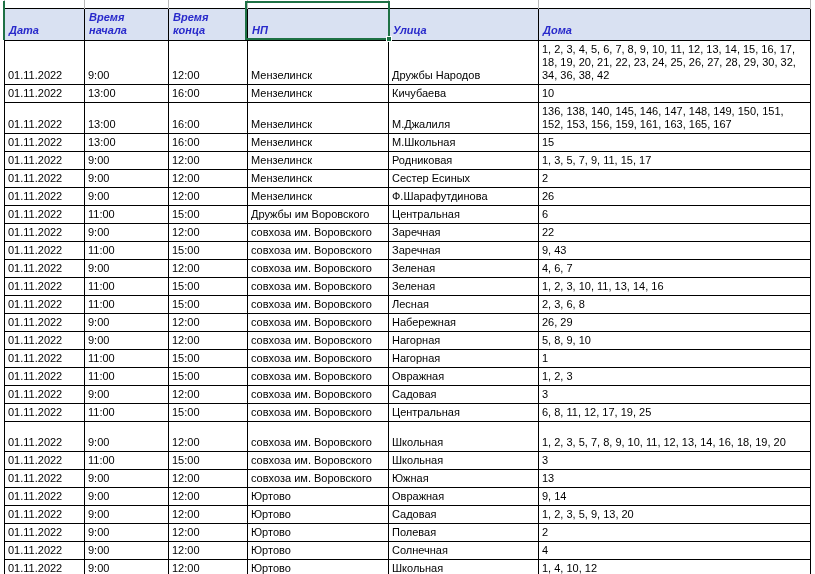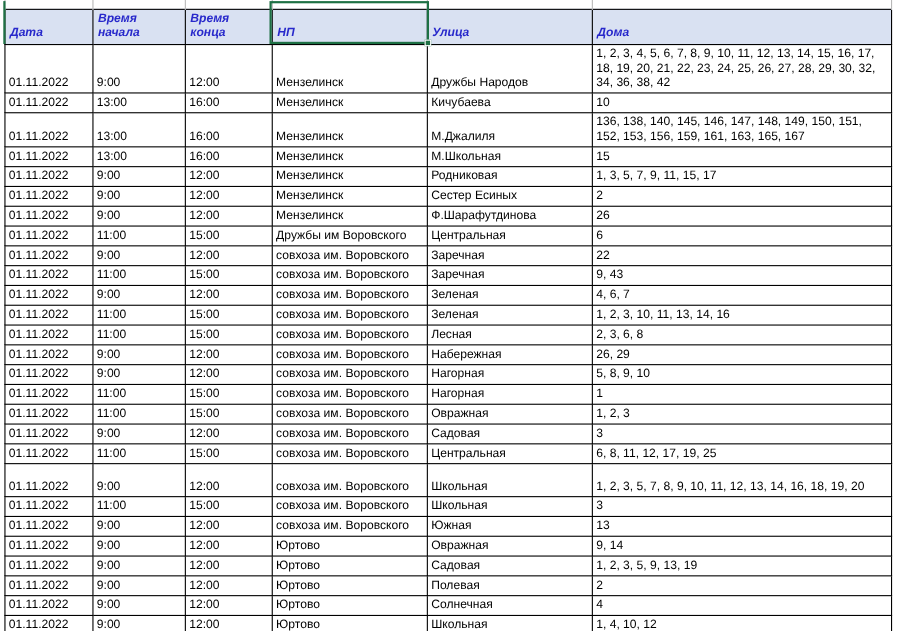--- a/index.html
+++ b/index.html
@@ -269,21 +269,21 @@
           <td class="al">Юртово</td>
           <td class="al">Овражная</td>
           <td class="al">9, 14</td>
         </tr>
         <tr>
           <td class="al">01.11.2022</td>
           <td class="ar">9:00</td>
           <td class="ar">12:00</td>
           <td class="al">Юртово</td>
           <td class="al">Садовая</td>
-          <td class="al">1, 2, 3, 5, 9, 13, 19</td>
+          <td class="al">1, 2, 3, 5, 9, 13, 20</td>
         </tr>
         <tr>
           <td class="al">01.11.2022</td>
           <td class="ar">9:00</td>
           <td class="ar">12:00</td>
           <td class="al">Юртово</td>
           <td class="al">Полевая</td>
           <td class="al">2</td>
         </tr>
         <tr>

